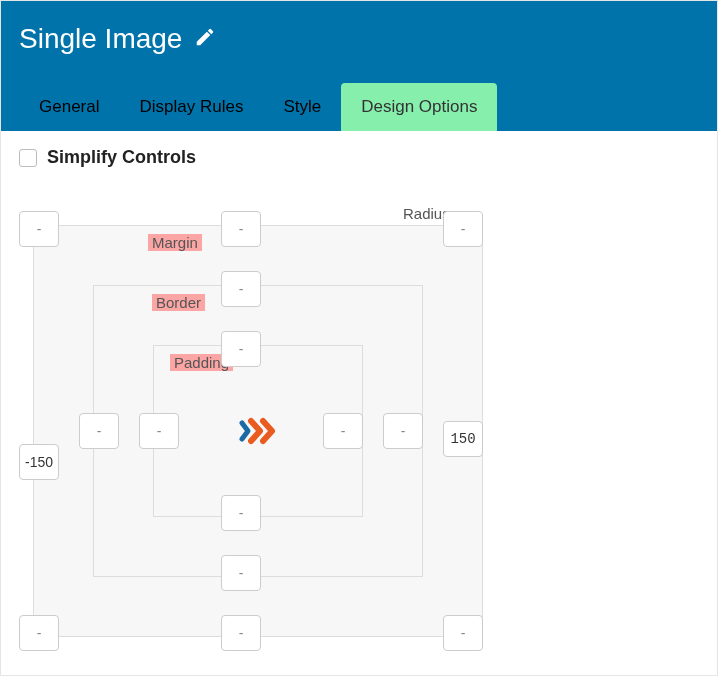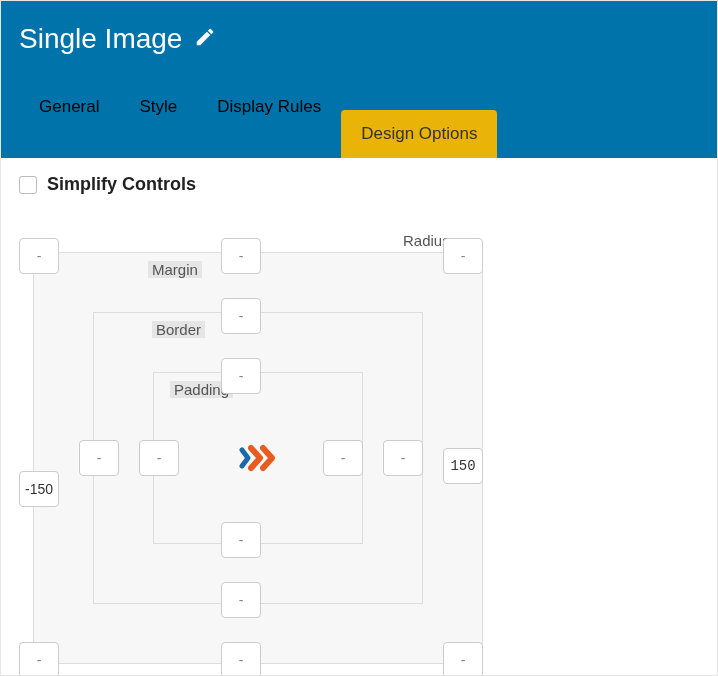--- a/index.html
+++ b/index.html
@@ -31,23 +31,22 @@
   }
   .tab {
     padding: 14px 20px 14px 20px;
     font-size: 17px;
     color: #000000;
     cursor: pointer;
     border-top-left-radius: 4px;
     border-top-right-radius: 4px;
   }
   .tab.active {
-    background: #eab308;
+    background: #86efac;
     color: #333;
-    margin-top: 27px;
   }
   .panel {
     padding: 16px 18px;
   }
   .simplify-row {
     display: flex;
     align-items: center;
     gap: 10px;
     margin-bottom: 43px;
   }
@@ -78,21 +77,21 @@
   }
   .box.margin  { left: 14px;  top: 14px;  width: 450px; height: 412px; }
   .box.border  { left: 74px;  top: 74px;  width: 330px; height: 292px; }
   .box.padding { left: 134px; top: 134px; width: 210px; height: 172px; }
 
   .box .lbl {
     position: absolute;
     top: 8px;
     font-size: 15px;
     color: #555;
-    background: #e5e5e5;
+    background: #fca5a5;
     padding: 0 4px;
   }
 
   .inp {
     position: absolute;
     width: 40px;
     height: 36px;
     border: 1px solid #ccc;
     border-radius: 4px;
     background: #fff;
@@ -127,22 +126,22 @@
   <div class="title-row">
     <span>Single Image</span>
     <span class="edit-icon">
       <svg viewBox="0 0 24 24">
           <path d="M3 17.25V21h3.75L17.81 9.94l-3.75-3.75L3 17.25zM20.71 7.04a1 1 0 0 0 0-1.41l-2.34-2.34a1 1 0 0 0-1.41 0l-1.83 1.83 3.75 3.75 1.83-1.83z"></path>
         </svg>
     </span>
   </div>
   <div class="tabs">
     <div class="tab">General</div>
+    <div class="tab">Display Rules</div>
     <div class="tab">Style</div>
-    <div class="tab">Display Rules</div>
     <div class="tab active">Design Options</div>
   </div>
 </div>
 
 <div class="panel">
 
   <div class="simplify-row">
     <input type="checkbox" style="">
     <label>Simplify Controls</label>
   </div>

